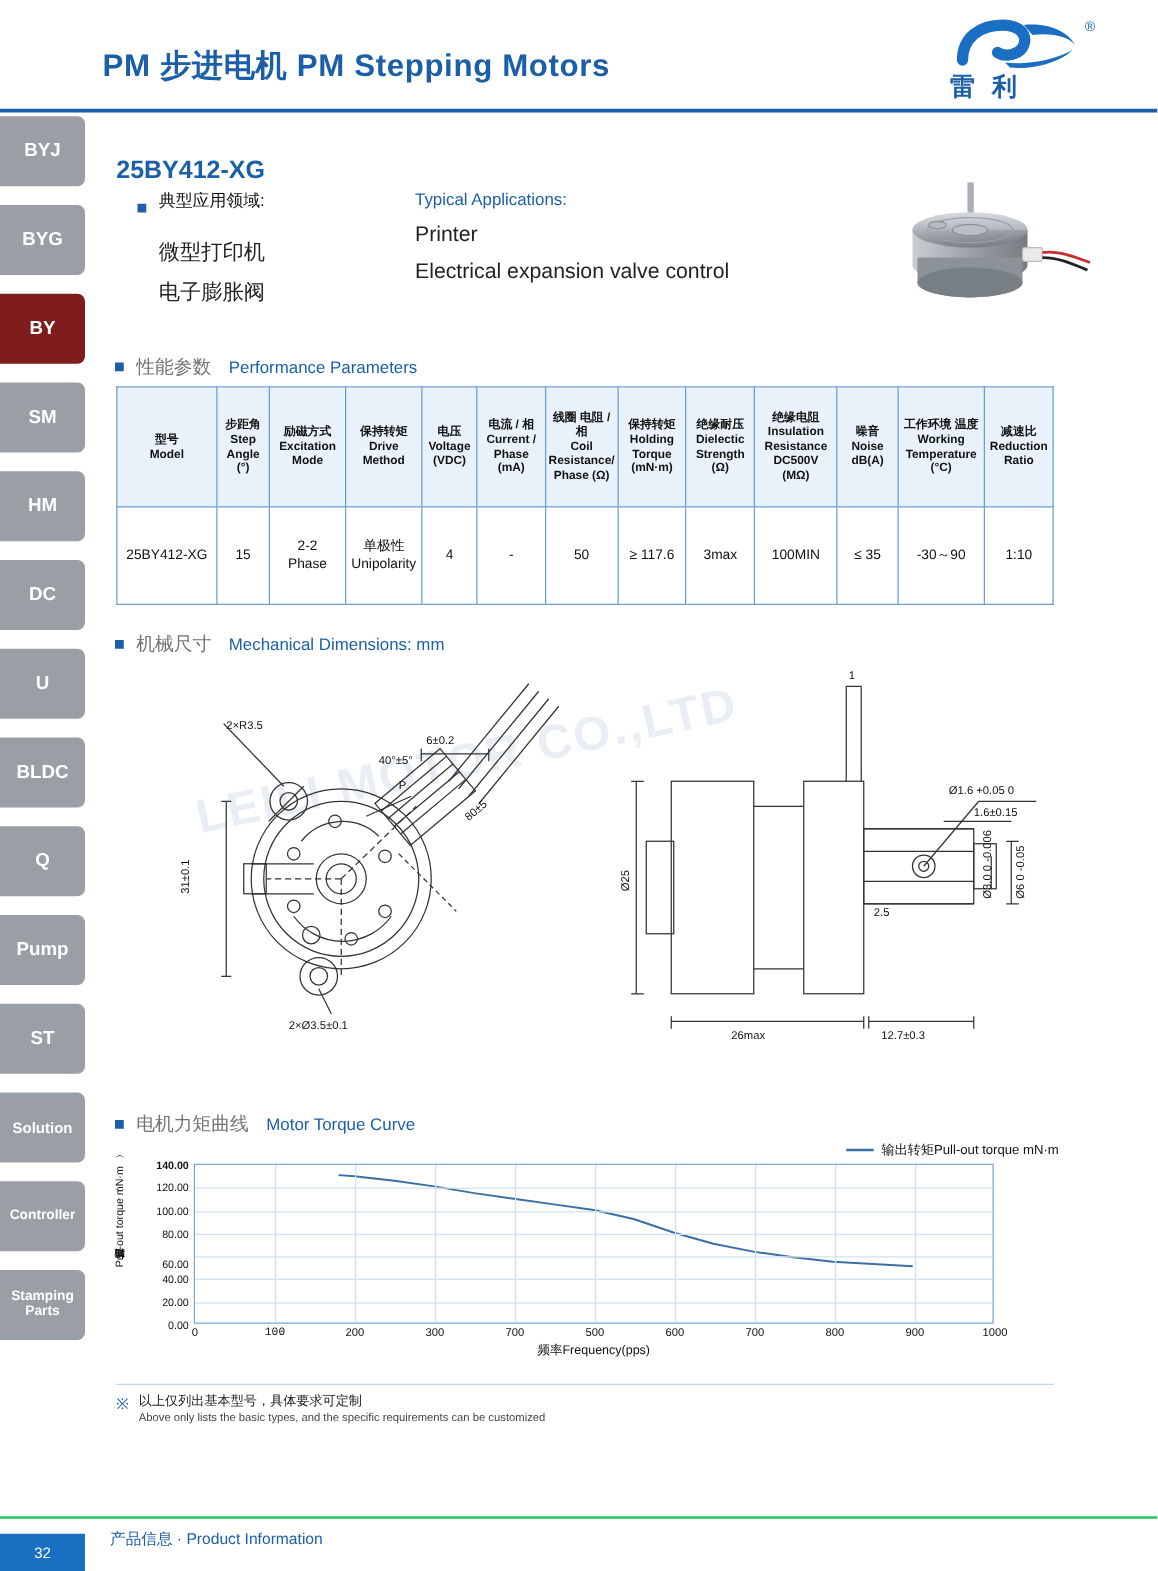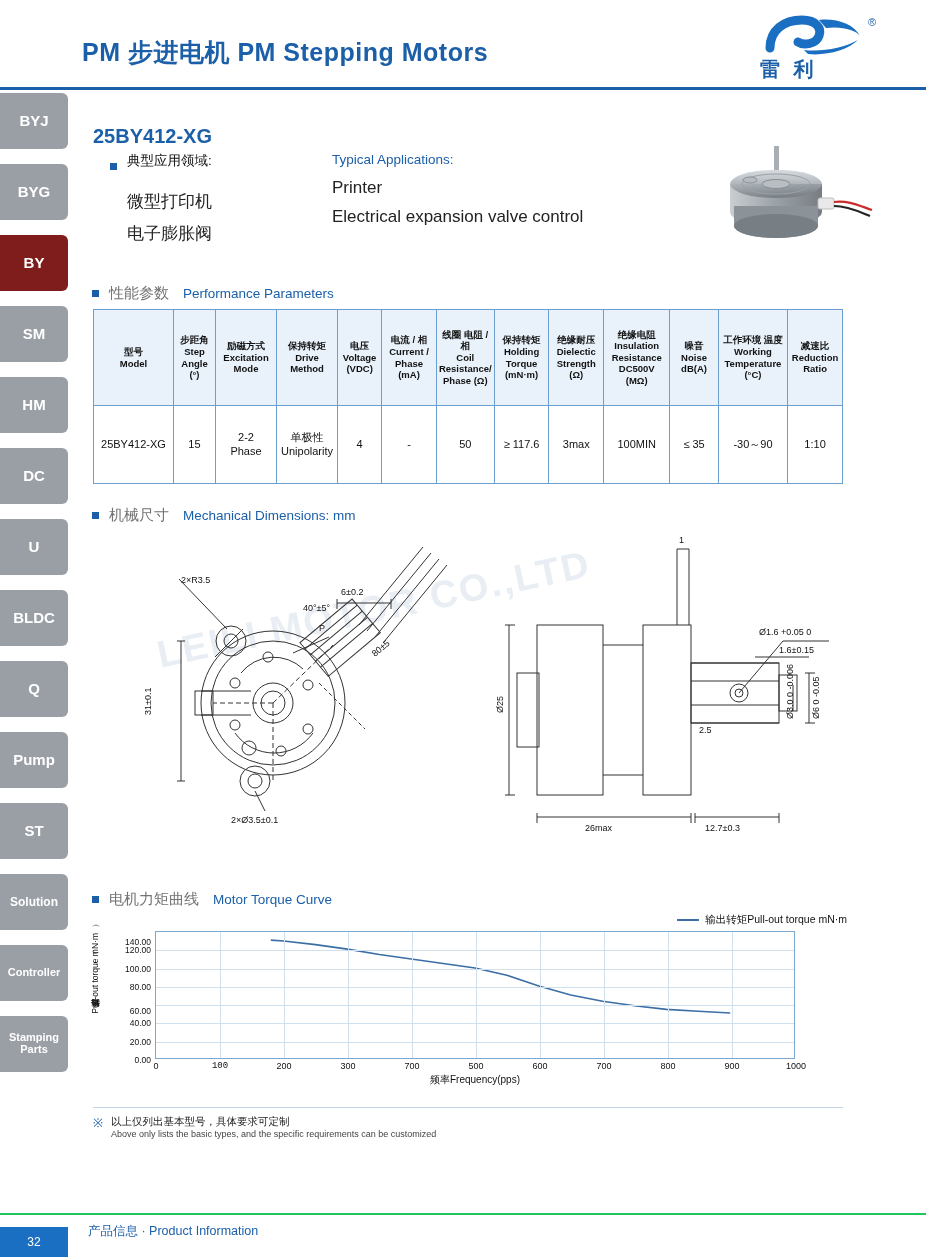--- a/index.html
+++ b/index.html
@@ -531,21 +531,21 @@
         <div class="gline-h" style="top: 91.4286px;"></div>
         <div class="ylab" style="top: 91.4286px;">40.00</div>
         <div class="gline-h" style="top: 73.1429px;"></div>
         <div class="ylab" style="top: 79px;">60.00</div>
         <div class="gline-h" style="top: 54.8571px;"></div>
         <div class="ylab" style="top: 54.8571px;">80.00</div>
         <div class="gline-h" style="top: 36.5714px;"></div>
         <div class="ylab" style="top: 36.5714px;">100.00</div>
         <div class="gline-h" style="top: 18.2857px;"></div>
         <div class="ylab" style="top: 18.2857px;">120.00</div>
-        <div class="ylab" style="top: 10px;">140.00</div>
+        <div class="ylab" style="top: 0px; font-weight: bold;">140.00</div>
         <div class="xlab" style="left: 0px;">0</div>
         <div class="gline-v" style="left: 64px;"></div>
         <div class="xlab" style="left: 64px; font-family: Liberation Mono, monospace;">100</div>
         <div class="gline-v" style="left: 128px;"></div>
         <div class="xlab" style="left: 128px;">200</div>
         <div class="gline-v" style="left: 192px;"></div>
         <div class="xlab" style="left: 192px;">300</div>
         <div class="gline-v" style="left: 256px;"></div>
         <div class="xlab" style="left: 256px;">700</div>
         <div class="gline-v" style="left: 320px;"></div>

